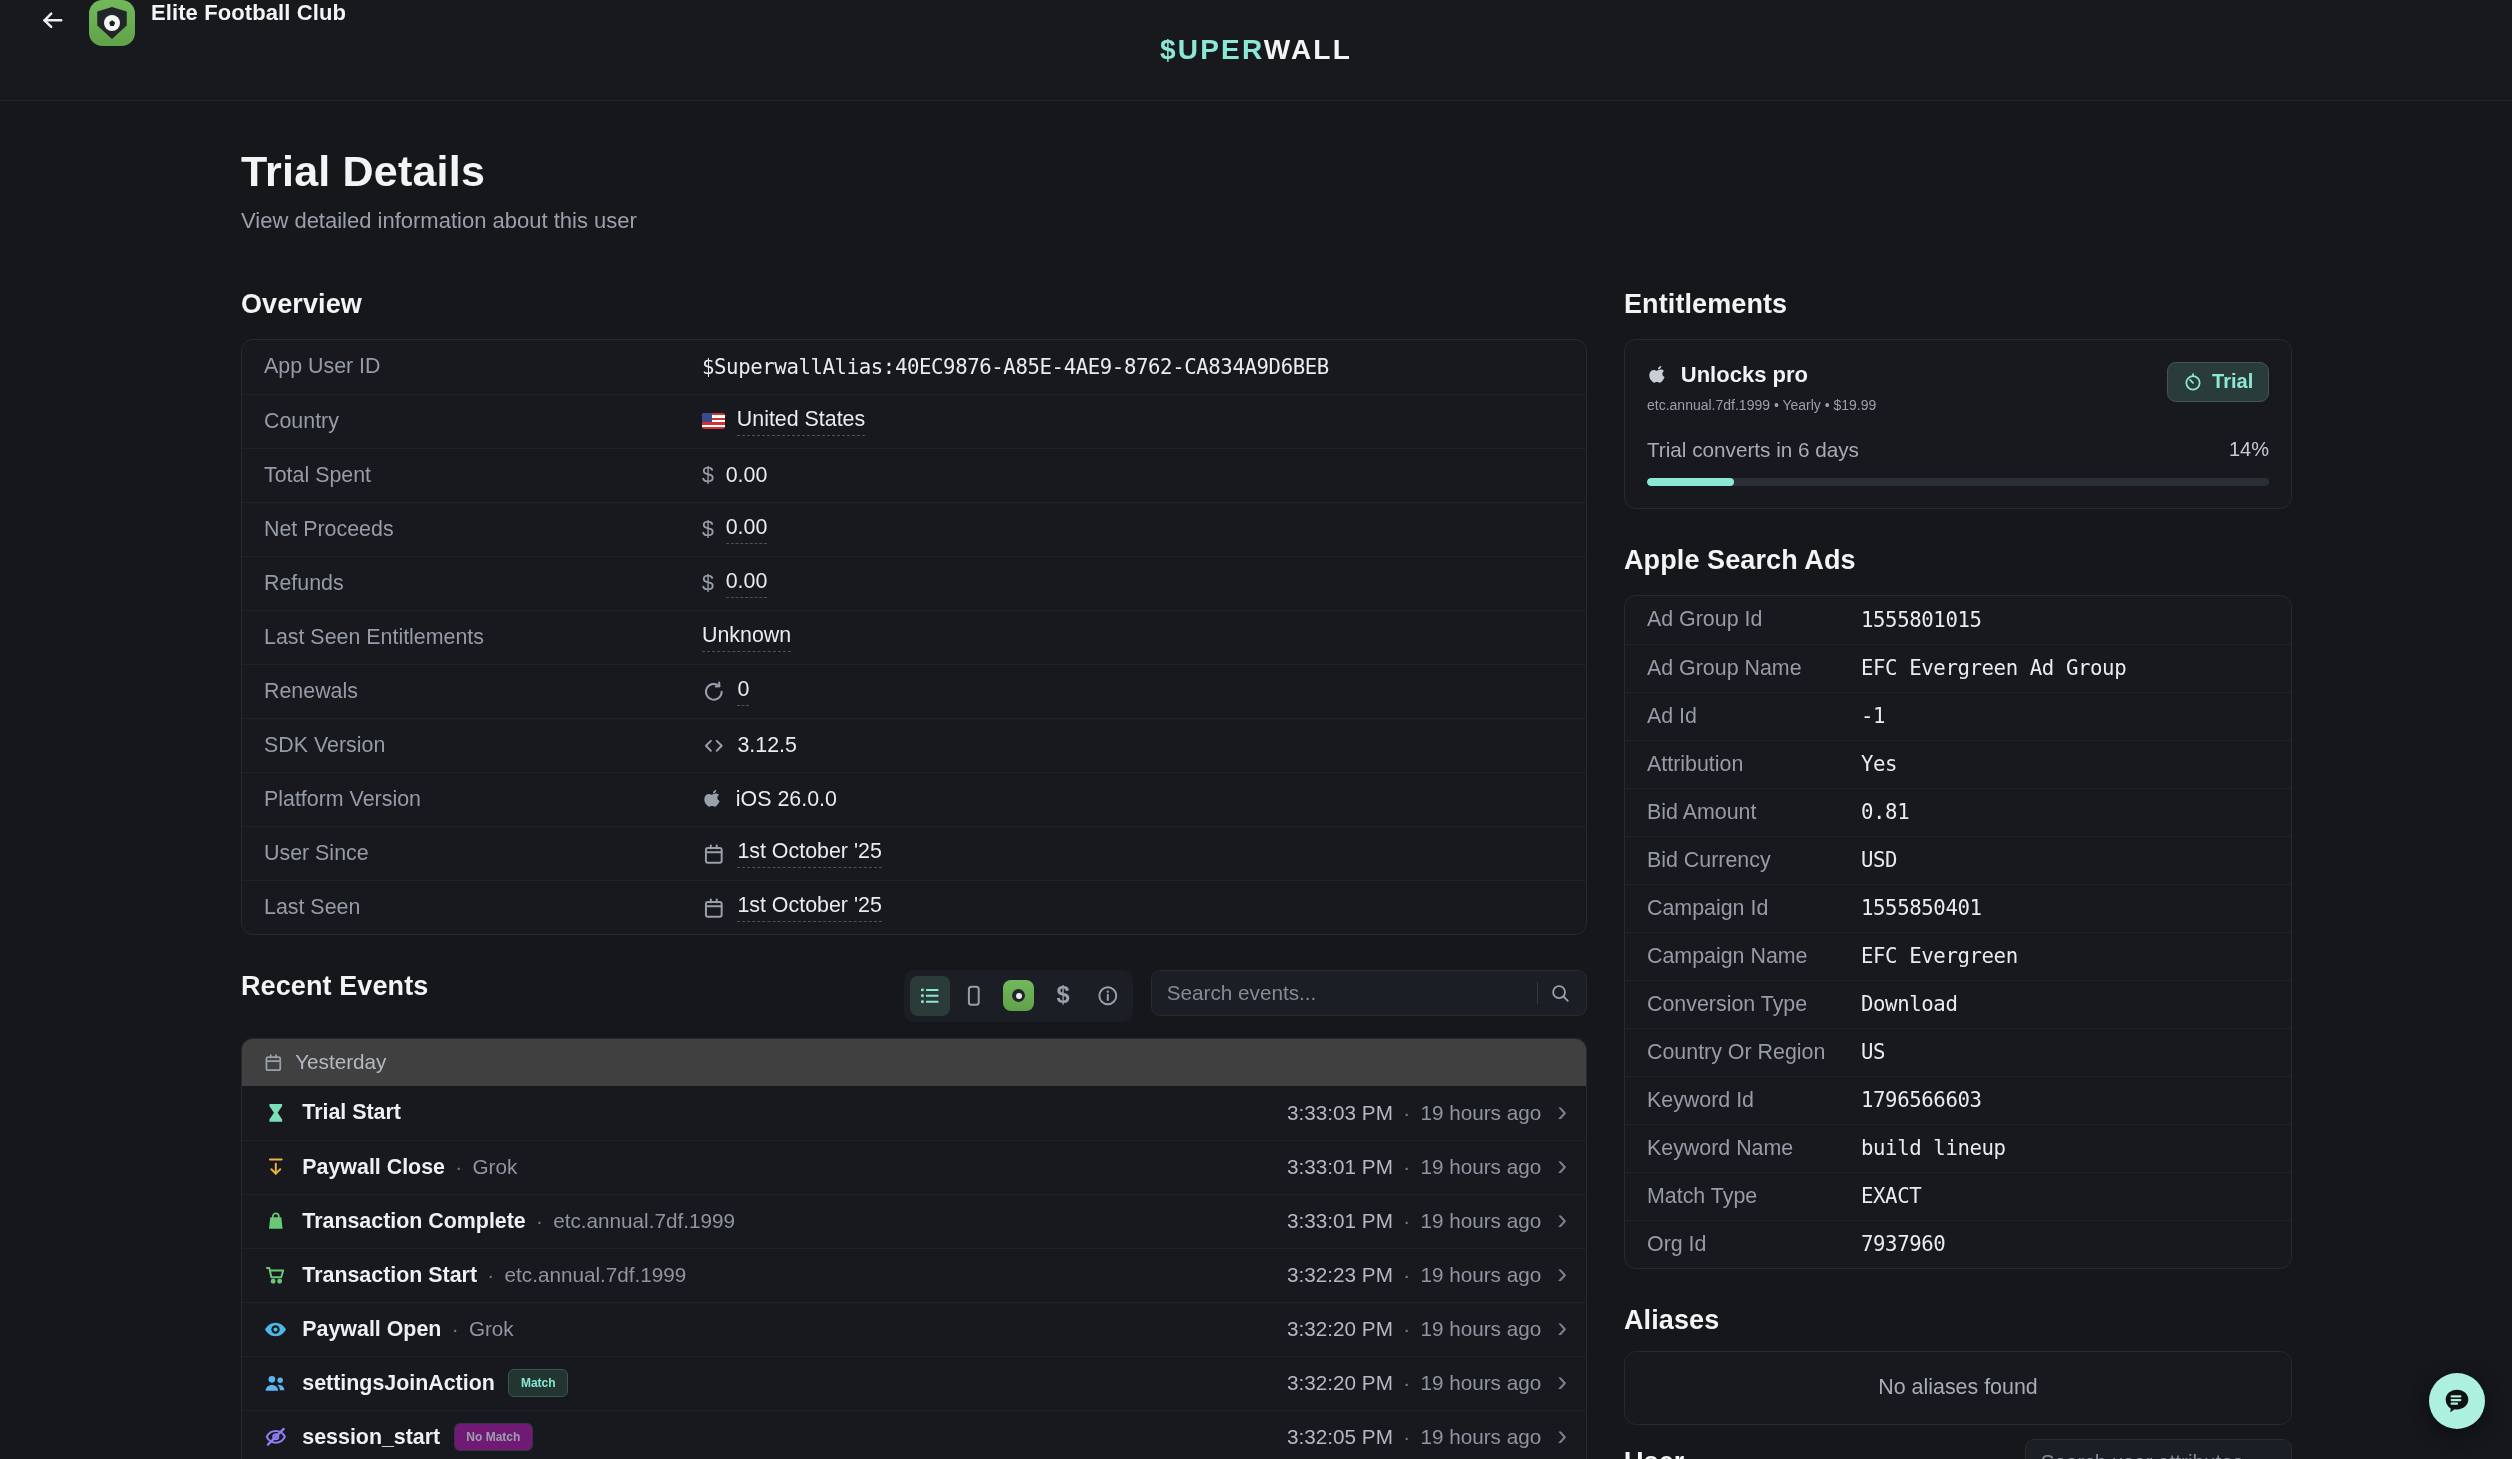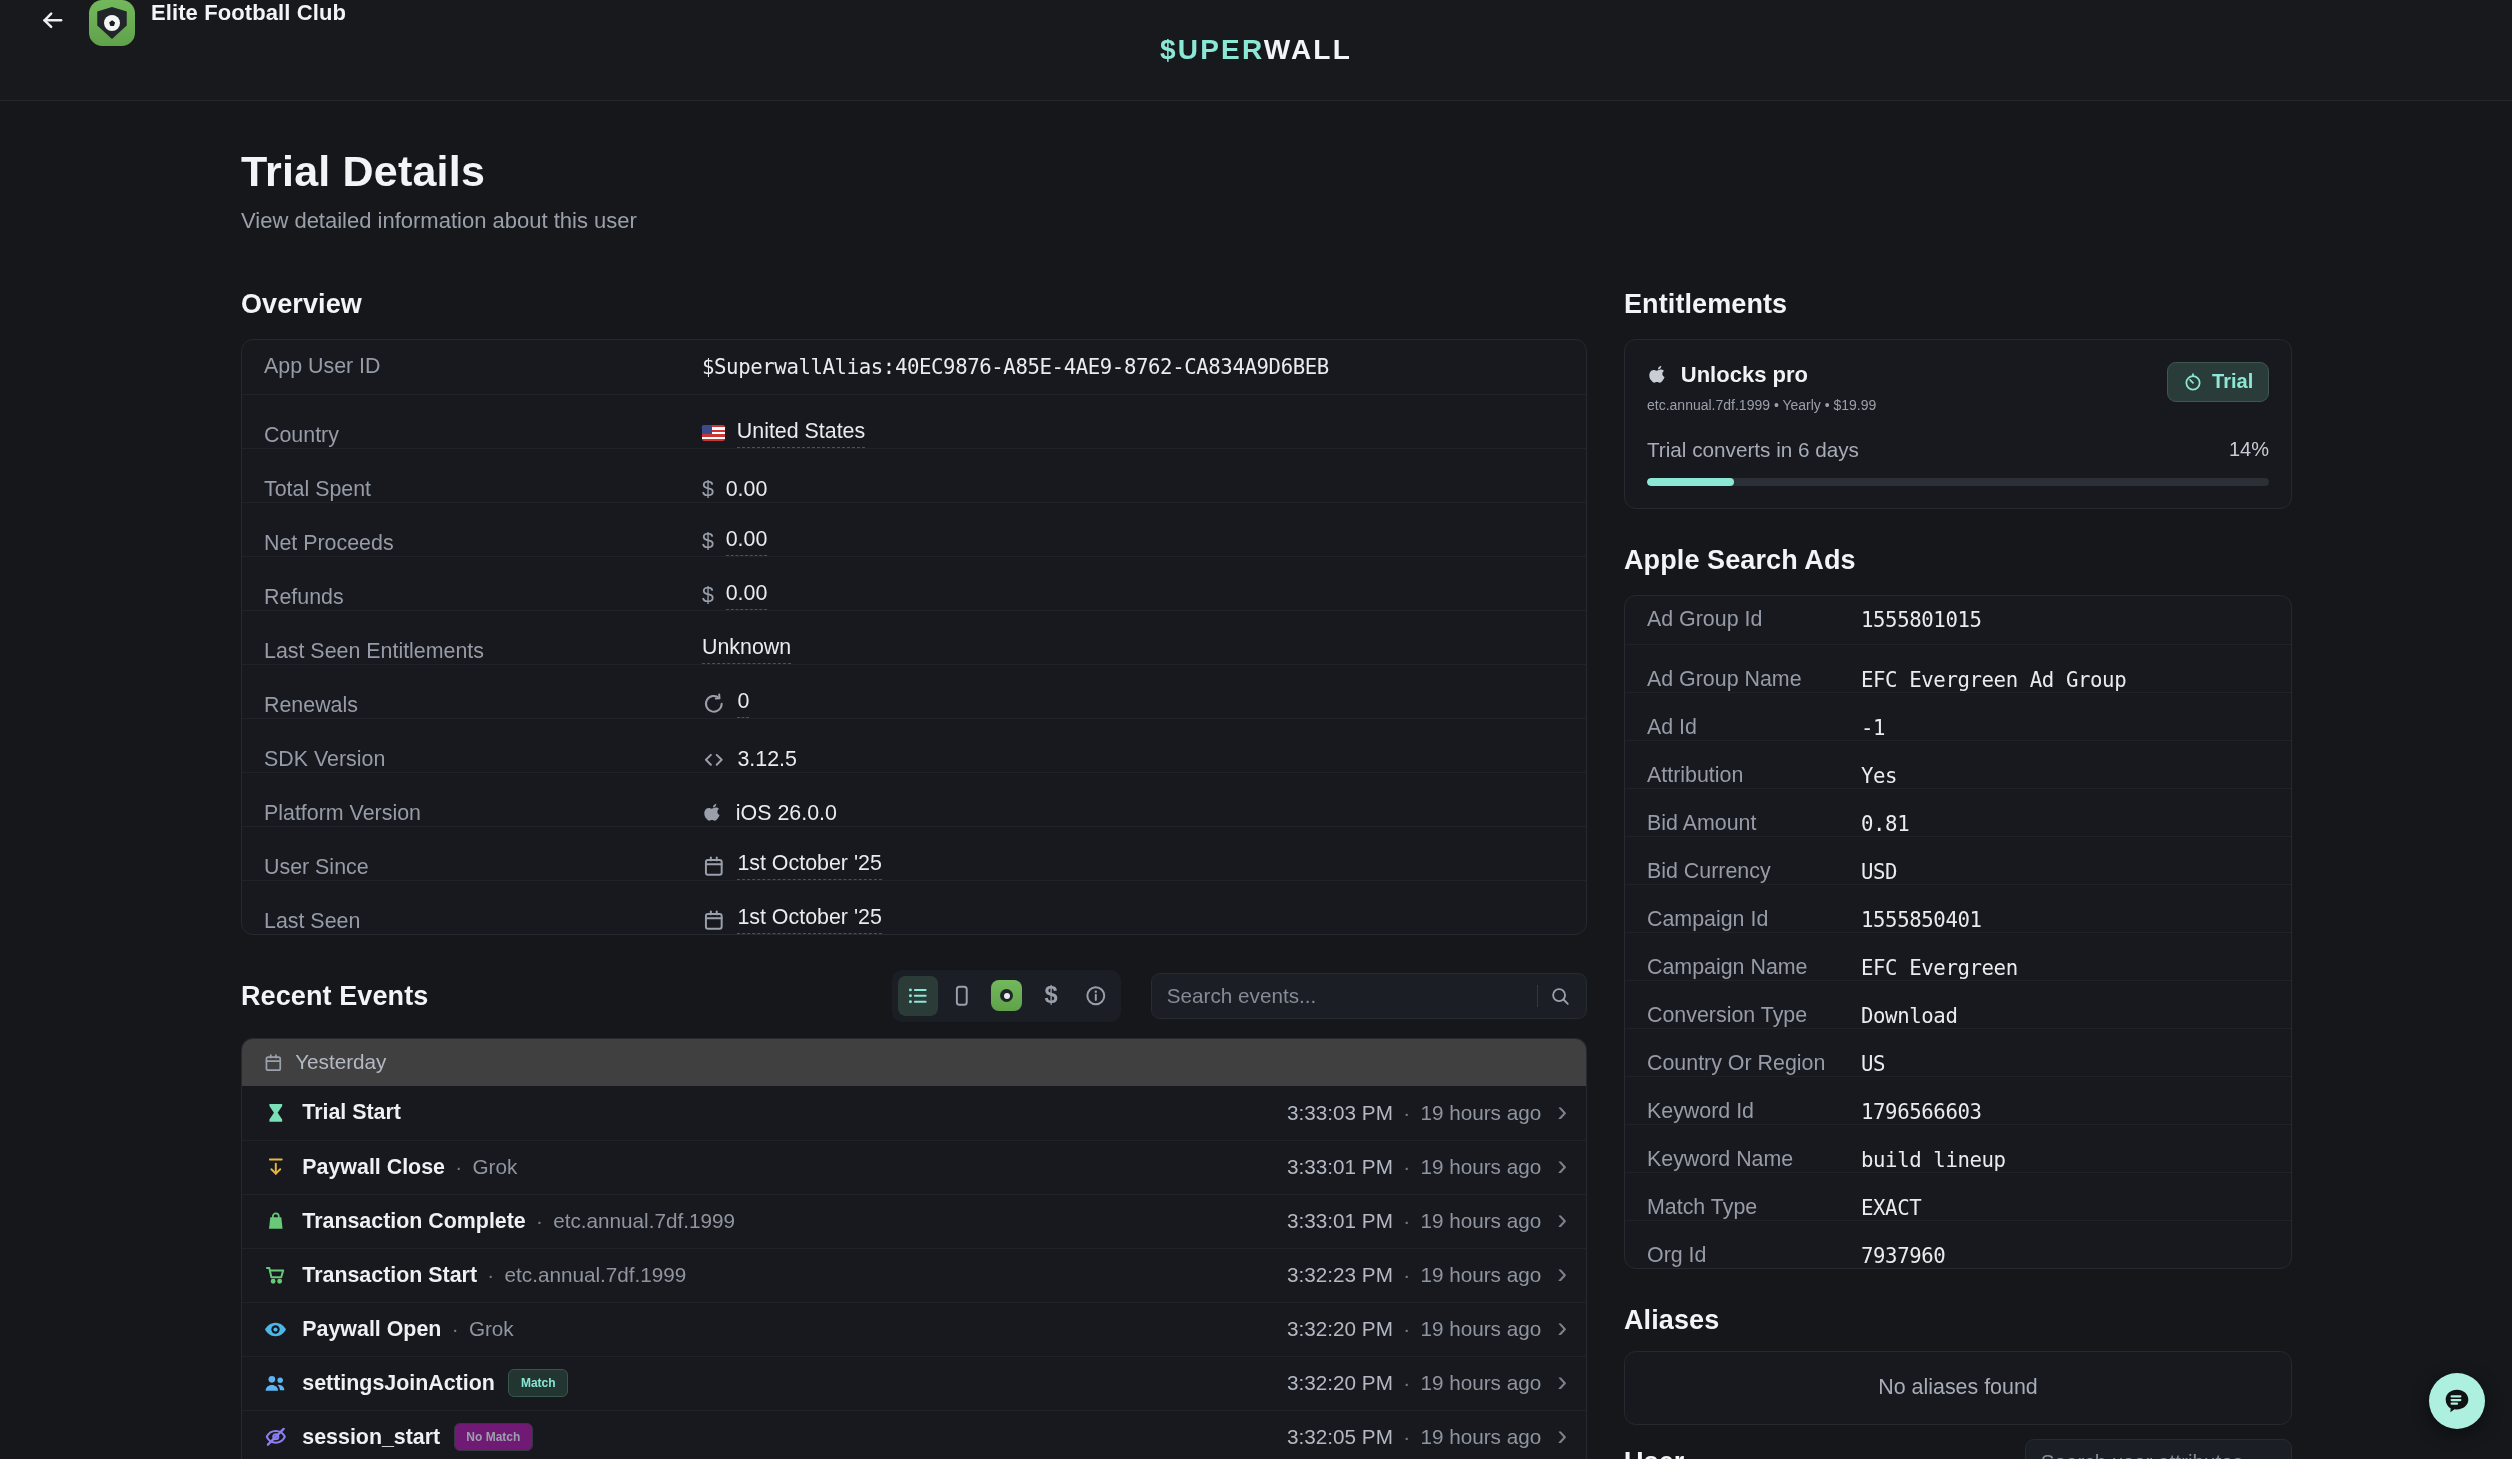--- a/index.html
+++ b/index.html
@@ -39,37 +39,37 @@
 
   h1.page-title { margin-top:47px; font-size:43px; line-height:47px; font-weight:700; letter-spacing:0.2px; }
   .page-subtitle { margin-top:11.8px; font-size:22px; line-height:28px; color:#9aa0ab; }
   .section-heading { font-size:27px; line-height:32px; font-weight:600; letter-spacing:0.1px; }
   .mt-first { margin-top:53px; }
 
   
   .card { border:0.7px solid #262930; border-radius:11.8px; background:#17191e; overflow:hidden; }
   .kv-card { margin-top:19px; }
   .kv-row { display:flex; align-items:center; height:54px; padding:0 22px; }
-  .kv-row + .kv-row { border-top:0.7px solid #1f2228;align-items:flex-end; }
+  .kv-row + .kv-row { border-top:0.7px solid #1f2228; }
   .asa .kv-row { height:48px; }
   .kv-label { color:#969ca7; font-size:21.4px; flex:none; }
   .ov .kv-label { width:438px; }
   .asa .kv-label { width:214px; }
   .kv-value { font-size:21.4px; color:#e9ebee; font-weight:500; display:flex; align-items:center; gap:11.8px; }
   .mono { font-family:"DejaVu Sans Mono", monospace; font-weight:400; font-size:20.7px; letter-spacing:-0.4px; }
   .u-dotted { border-bottom:1.5px dashed #4a4f58; padding-bottom:3px; }
   .v-icon { color:#9aa0ab; display:inline-flex; align-items:center; }
   .dollar-glyph { color:#9aa0ab; font-size:21.4px; }
 
   .flag { width:23px; height:16px; border-radius:2.2px; overflow:hidden; position:relative; flex:none;
     background:repeating-linear-gradient(180deg,#c33 0 2.4px,#fff 2.4px 4.7px); }
   .flag::after { content:""; position:absolute; left:0; top:0; width:10.3px; height:8.9px; background:#3a4a8c; }
 
   
-  .events-head { display:flex; align-items:center; margin-top:35px;gap:12px; }
+  .events-head { display:flex; margin-top:35px; }
   .events-head .section-heading { flex:1; }
   .toolbar { display:flex; align-items:center; gap:4.4px; background:#1b1e24; border-radius:10.3px; padding:5.9px; }
   .tool-btn { width:40px; height:40px; border-radius:7.4px; display:flex; align-items:center; justify-content:center;
     color:#9aa0ab; cursor:pointer; }
   .tool-btn.active { background:#2b3b38; color:#8ce8d5; }
   .mini-app { width:31px; height:31px; border-radius:8px; background:linear-gradient(180deg,#74b85c,#5fa24a);
     display:flex; align-items:center; justify-content:center; }
   .mini-ball { width:13.3px; height:13.3px; border-radius:50%; background:#20252a; display:flex; align-items:center; justify-content:center; }
   .mini-ball::after { content:""; width:5.9px; height:5.9px; border-radius:50%; background:#e8ecea; }
   .search-box { display:flex; align-items:center; background:#1b1e24; border:0.7px solid #272b32;

